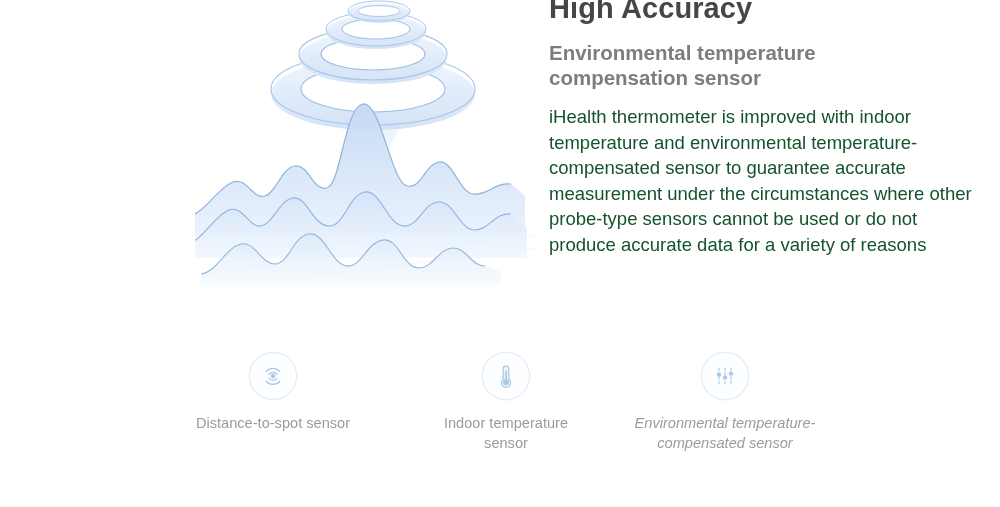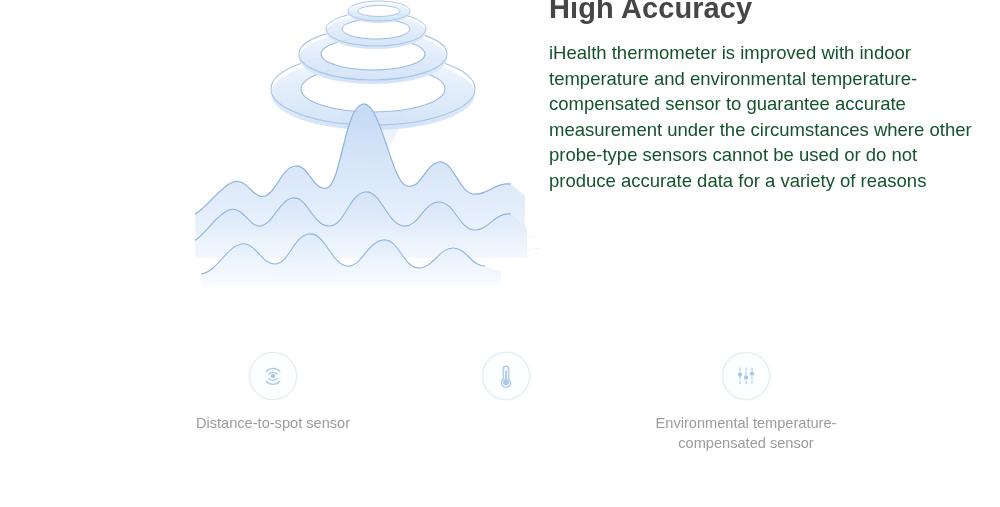--- a/index.html
+++ b/index.html
@@ -71,21 +71,21 @@
     top: 352px;
     width: 1000px;
     display: flex;
   }
   .feature {
     position: absolute;
     text-align: center;
   }
   .feature-1 { left: 193px; width: 160px; }
   .feature-2 { left: 426px; width: 160px; }
-  .feature-3 { left: 633px; width: 226px; }
+  .feature-3 { left: 612px; width: 226px; font-style: italic; }
 
   .icon-circle {
     width: 46px;
     height: 46px;
     border-radius: 50%;
     border: 1px solid #e4ecf5;
     background: #fdfeff;
     margin: 0 auto 14px auto;
     display: flex;
     align-items: center;
@@ -228,20 +228,21 @@
                C 130 246, 136 278, 152 280
                C 166 282, 172 256, 188 254
                C 204 252, 208 282, 224 282
                C 238 282, 244 262, 258 262
                C 272 262, 276 280, 290 280" fill="none" stroke="#93b6de" stroke-width="1.1"></path>
     </svg>
   </div>
 
   <div class="text-col">
     <h1 class="title">High Accuracy</h1>
+    <h2 class="subtitle">Environmental temperature compensation sensor</h2>
     <p class="body-text">iHealth thermometer is improved with indoor temperature and environmental temperature-compensated sensor to guarantee accurate measurement under the  circumstances where other probe-type sensors cannot be used or do not produce accurate data for a variety of reasons</p>
   </div>
 
   <div class="features">
 
     <div class="feature feature-1">
       <div class="icon-circle">
         <svg width="28" height="28" viewBox="0 0 28 28" xmlns="http://www.w3.org/2000/svg">
           <g fill="none" stroke="#a9c8e8" stroke-width="1.3" stroke-linecap="round">
             <path d="M7.2 9.4 A 9 9 0 0 1 20.8 9.4"></path>
@@ -258,20 +259,21 @@
     <div class="feature feature-2">
       <div class="icon-circle">
         <svg width="28" height="28" viewBox="0 0 28 28" xmlns="http://www.w3.org/2000/svg">
           <path d="M14 4.2 C 12.3 4.2 11.2 5.4 11.2 6.9 L11.2 17.2
                    A 4.6 4.6 0 1 0 16.8 17.2 L16.8 6.9
                    C 16.8 5.4 15.7 4.2 14 4.2 Z" fill="#eef5fd" stroke="#a9c8e8" stroke-width="1.2"></path>
           <circle cx="14" cy="20.2" r="2.9" fill="#a9c8e8"></circle>
           <rect x="13.2" y="8.4" width="1.6" height="10.4" rx="0.8" fill="#a9c8e8"></rect>
         </svg>
       </div>
+      <div class="caption">Indoor temperature sensor</div>
     </div>
 
     <div class="feature feature-3">
       <div class="icon-circle">
         <svg width="28" height="28" viewBox="0 0 28 28" xmlns="http://www.w3.org/2000/svg">
           <g stroke="#a9c8e8" stroke-width="1.2" stroke-linecap="round" stroke-dasharray="2.2 2.2">
             <line x1="8" y1="6" x2="8" y2="22"></line>
             <line x1="14" y1="6" x2="14" y2="22"></line>
             <line x1="20" y1="6" x2="20" y2="22"></line>
           </g>

